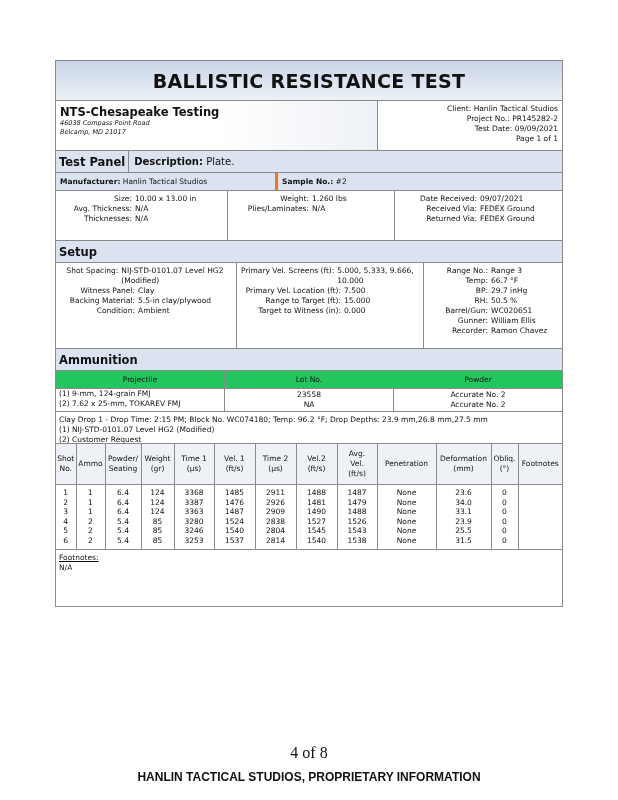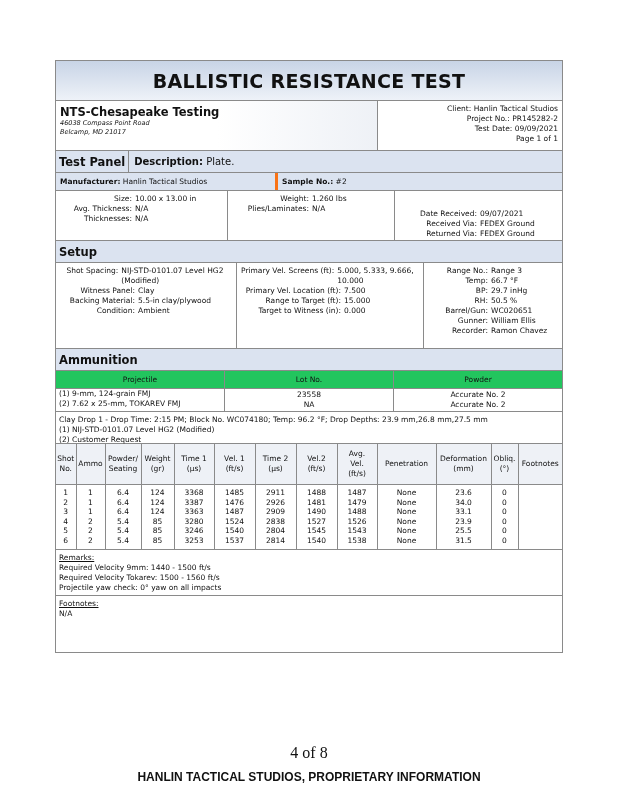--- a/index.html
+++ b/index.html
@@ -18,21 +18,21 @@
   .panel-head { height: 22px; background: #dbe3f0; align-items: stretch; }
   .panel-title { font-size: 11.5px; font-weight: bold; padding: 0 3px; display: flex; align-items: center; border-right: 1px solid #8a8a8a; }
   .panel-desc { font-size: 10px; padding: 0 5px; display: flex; align-items: center; }
   .b { font-weight: bold; }
   .mfr-row { height: 18px; background: #dbe3f0; font-size: 7.5px; }
   .mfr-left { width: 222px; border-right: 3px solid #f97316; padding: 0 4px; display: flex; align-items: center; box-sizing: border-box; }
   .mfr-right { flex: 1; padding: 0 4px; display: flex; align-items: center; }
   .info3 { height: 50px; font-size: 7.5px; line-height: 10px; }
   .info3 .c1 { width: 172px; border-right: 1px solid #8a8a8a; padding: 3px 4px; box-sizing: border-box; }
   .info3 .c2 { width: 167px; border-right: 1px solid #8a8a8a; padding: 3px 4px; box-sizing: border-box; }
-  .info3 .c3 { flex: 1; padding: 18px 4px; box-sizing: border-box; }
+  .info3 .c3 { flex: 1; padding: 3px 4px; box-sizing: border-box; }
   .kv { display: flex; }
   .kv .k { text-align: right; white-space: nowrap; }
   .kv .v { padding-left: 3px; }
   .setup { height: 86px; font-size: 7.5px; line-height: 10px; }
   .setup .c1 { width: 181px; border-right: 1px solid #8a8a8a; padding: 3px 4px; box-sizing: border-box; }
   .setup .c2 { width: 187px; border-right: 1px solid #8a8a8a; padding: 3px 4px; box-sizing: border-box; }
   .setup .c3 { flex: 1; padding: 3px 4px; box-sizing: border-box; }
   .ammo-head { height: 18px; background: #22c55e; font-size: 7.5px; }
   .ammo-head div, .ammo-body > div { display: flex; align-items: center; justify-content: center; box-sizing: border-box; }
   .ammo-head .a1, .ammo-body .a1 { width: 169px; border-right: 1px solid #8a8a8a; }
@@ -402,26 +402,20 @@
             <td>1538</td>
             <td>None</td>
             <td>31.5</td>
             <td>0</td>
             <td></td>
           </tr>
         </tbody>
     </table>
   </div>
 
-  <div class="row remarks">
-    <div class="u">Remarks:</div>
-    <div>Required Velocity 9mm: 1440 - 1500 ft/s</div>
-    <div>Required Velocity Tokarev: 1500 - 1560 ft/s</div>
-    <div>Projectile yaw check: 0° yaw on all impacts</div>
-  </div>
 
   <div class="row footnotes">
     <div class="u">Footnotes:</div>
     <div>N/A</div>
   </div>
 </div>
 
 <div class="pagenum">4 of 8</div>
 <div class="prop">HANLIN TACTICAL STUDIOS, PROPRIETARY INFORMATION</div>
 

